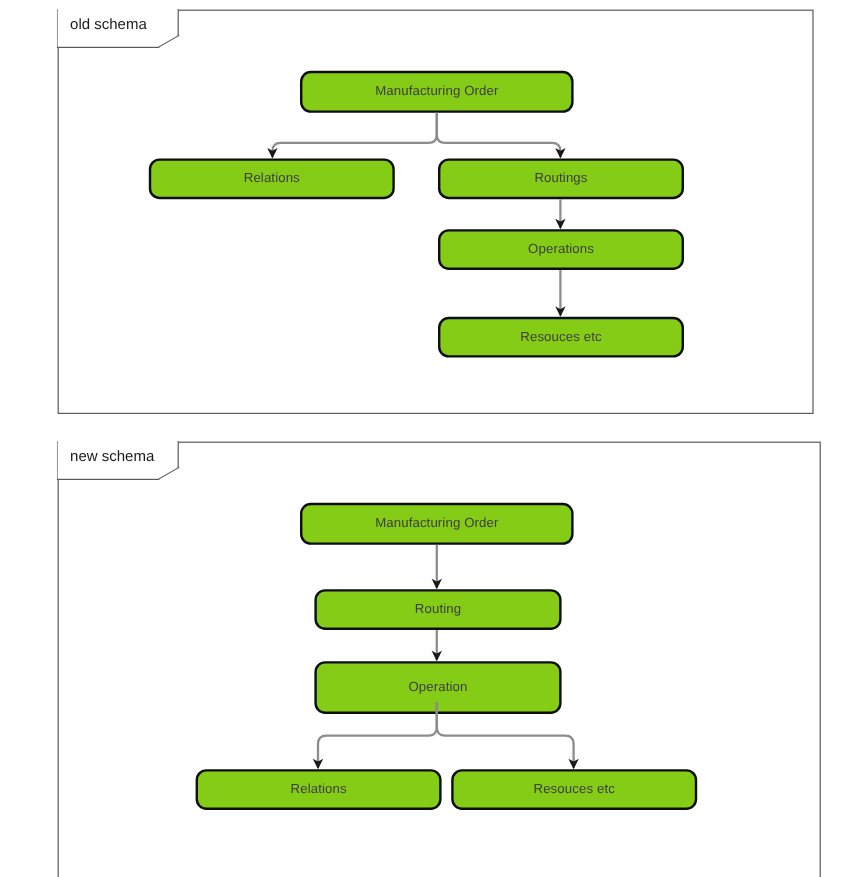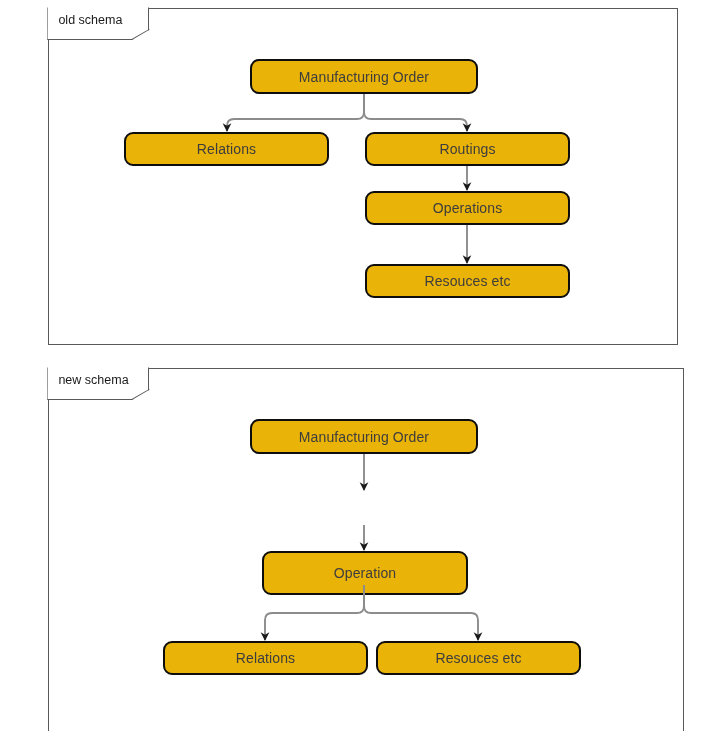--- a/index.html
+++ b/index.html
@@ -60,28 +60,28 @@
     position: absolute;
     left: 0; top: 0;
     width: 102px; height: 33px;
     pointer-events: none;
   }
 
   
   .node {
     position: absolute;
     box-sizing: border-box;
-    background: #eab308;
+    background: #84cc16;
     border: 2.1px solid #0d0d0d;
     border-radius: 9px;
     display: flex;
     align-items: center;
     justify-content: center;
     color: #3d3d3d;
-    font-size: 14px;
+    font-size: 11px;
     line-height: 1;
     letter-spacing: .1px;
   }
 
   
   .wires {
     position: absolute;
     left: 0; top: 0;
     width: 710px; height: 731px;
     pointer-events: none;
@@ -115,20 +115,21 @@
     <div class="frame-tab">
       <span class="tab-label">new schema</span>
       <svg class="tab-fold" viewBox="0 0 102 33">
         <path d="M102 22.4 L83.6 33" fill="none" stroke="#595959" stroke-width="1.6"></path>
       </svg>
     </div>
   </div>
 
   <div class="node" style="left:250px; top:419px; width:228px; height:35px;">Manufacturing Order</div>
 
+  <div class="node" style="left:262px; top:491px; width:206px; height:34px;">Routing</div>
 
   <div class="node" style="left:262px; top:551px; width:206px; height:44px;">Operation</div>
 
   <div class="node" style="left:163px; top:641px; width:205px; height:34px;">Relations</div>
 
   <div class="node" style="left:376px; top:641px; width:205px; height:34px;">Resouces etc</div>
 
   <svg class="wires" viewBox="0 0 710 731">
     <defs>
       <marker id="ah" viewBox="0 0 10 10" refX="8.4" refY="5" markerWidth="5.2" markerHeight="5.2" orient="auto-start-reverse">

